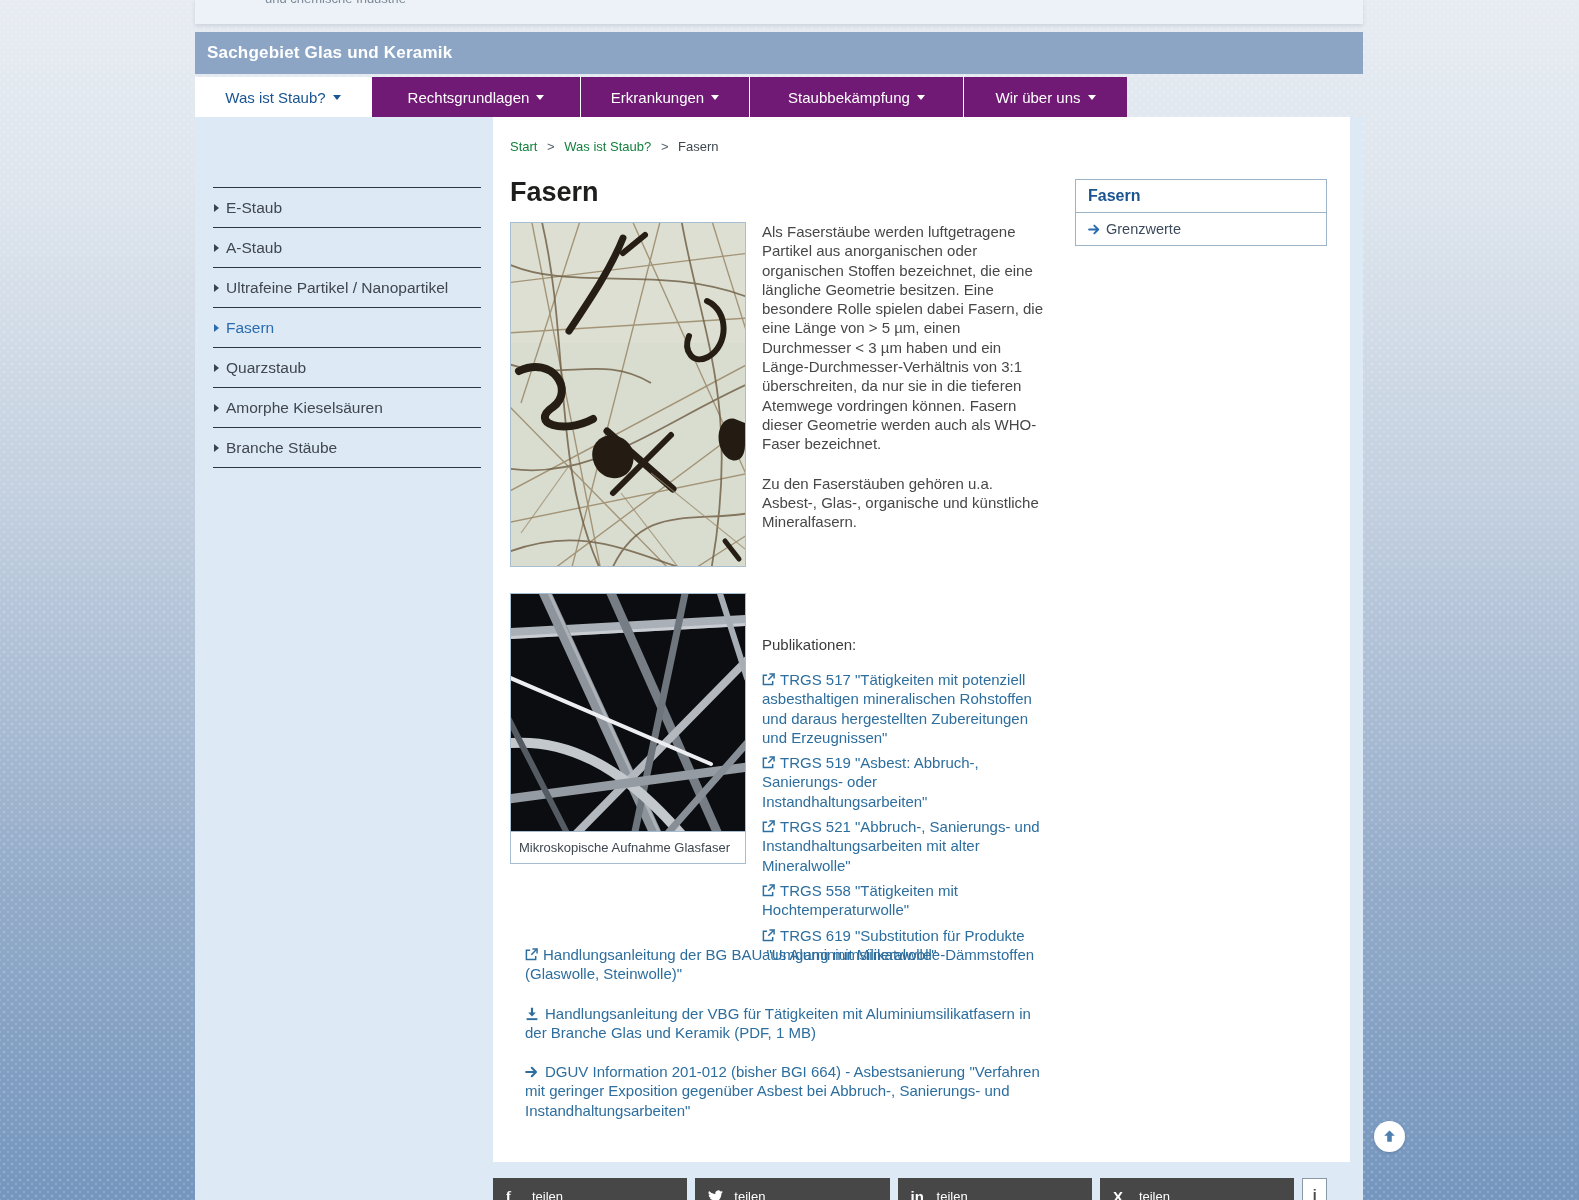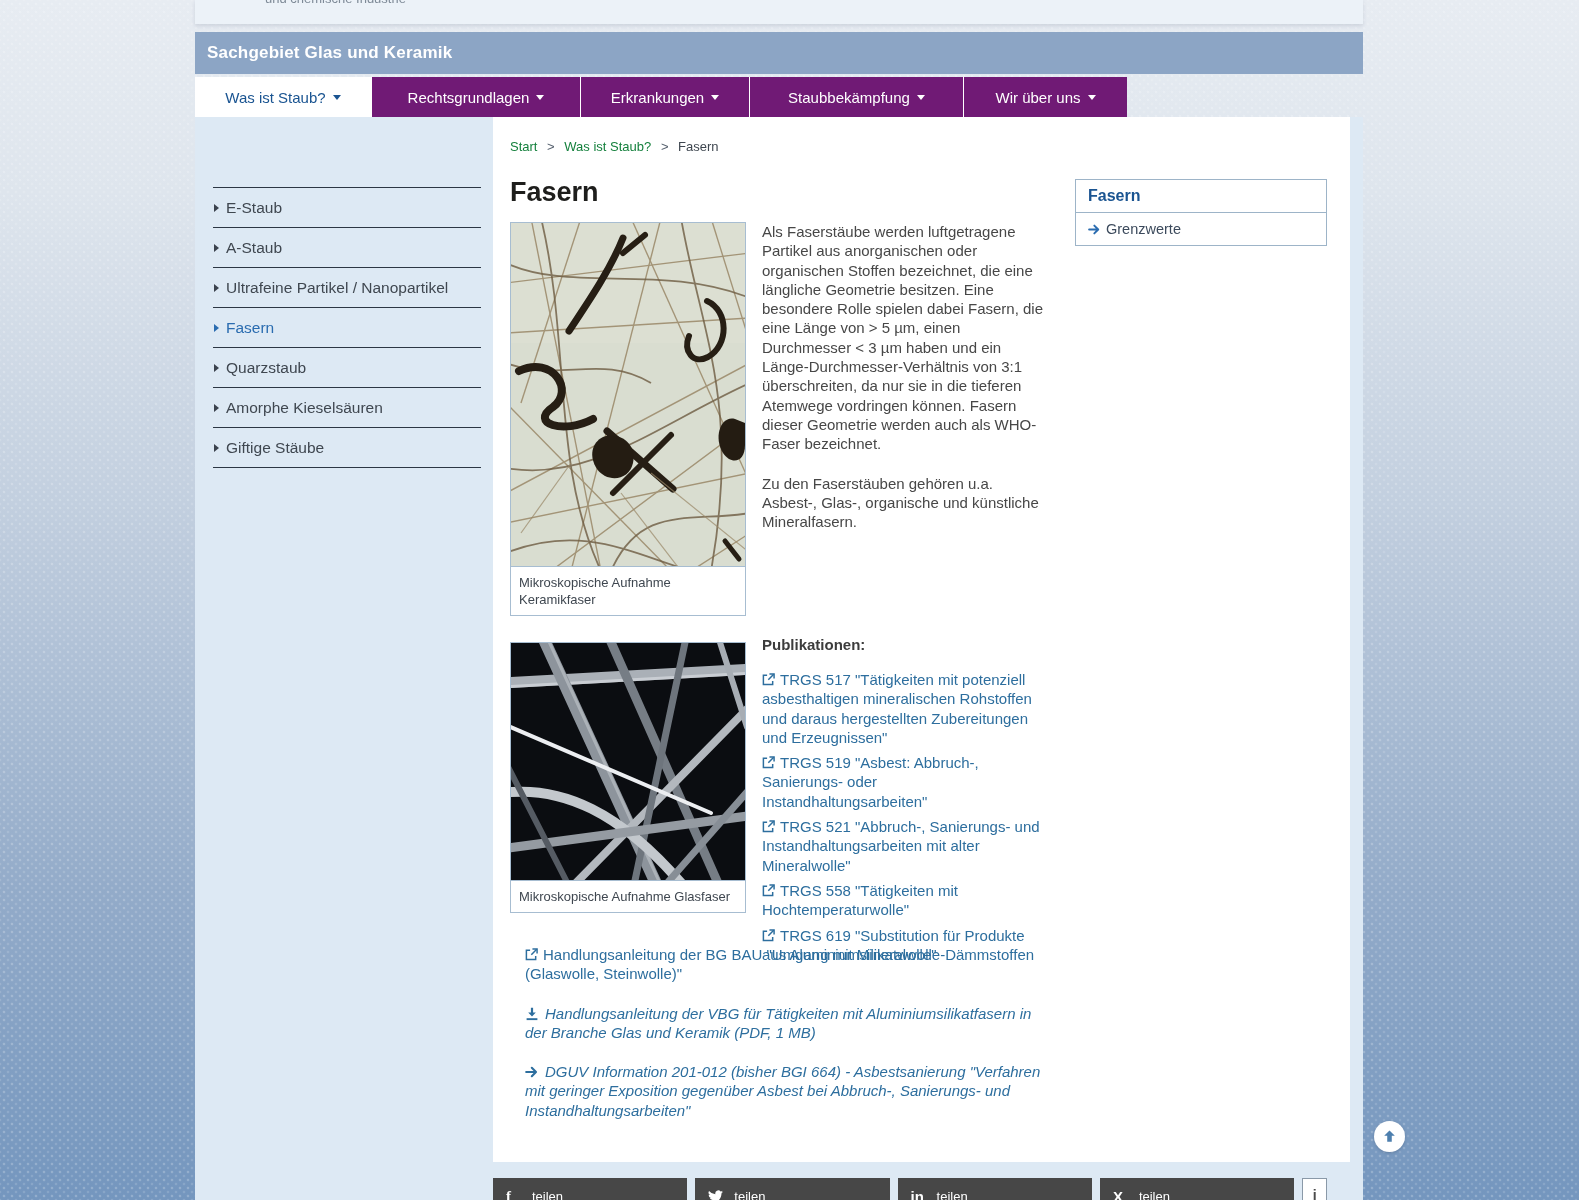--- a/index.html
+++ b/index.html
@@ -67,30 +67,30 @@
   .imgframe { border:1px solid #a7bdd1; line-height:0; background:#fff; }
   figcaption { border:1px solid #a7bdd1; border-top:none; background:#fff; padding:7px 8px;
     font-size:13px; line-height:17px; color:#3f4750; }
   .fig2 { margin-top:26px; }
 
   .textcol { position:absolute; left:269px; top:105px; width:283px; font-size:15px;
     line-height:19.3px; color:#474747; }
   .textcol p + p { margin-top:20px; }
 
   .pubs { position:absolute; left:269px; top:519px; width:284px; }
-  .pubs h3 { font-size:15px; font-weight:bold; color:#3c3c3c; margin-bottom:17px; }
+  .pubs h3 { font-size:15px; font-weight:normal; color:#3c3c3c; margin-bottom:17px; }
   .linklist { list-style:none; }
   .linklist li { margin-bottom:6px; }
   a.doclink { color:#2d6e9e; font-size:15px; line-height:19.3px; text-decoration:none; cursor:pointer; }
   .isvg { width:13px; height:13px; vertical-align:-1px; margin-right:5px; }
   .isvg14 { width:14px; height:14px; vertical-align:-2px; margin-right:6px; }
 
   .morelinks { position:absolute; left:32px; top:828px; width:522px; }
   .morelinks .ml { display:block; margin-bottom:20px; }
-  .morelinks .ml + .ml { margin-top:16px;font-style:italic; }
+  .morelinks .ml + .ml { margin-top:16px; }
   .ml-vbg { margin-top:38px; }
 
   
   .infobox { position:absolute; left:582px; top:62px; width:252px; border:1px solid #9db4c8; background:#fff; }
   .infobox .ib-title { padding:7px 12px; font-size:16px; font-weight:bold; color:#1a5491;
     border-bottom:1px solid #9db4c8; }
   .infobox .ib-link { padding:8px 12px; font-size:14.5px; color:#3c4a5c; text-decoration:none;
     display:flex; align-items:center; cursor:pointer; }
   .infobox .ib-link .isvg { color:#2a6cb0; }
 
@@ -170,21 +170,21 @@
         <li>
             <span class="tri"></span>
             <span>Quarzstaub</span>
           </li>
         <li>
             <span class="tri"></span>
             <span>Amorphe Kieselsäuren</span>
           </li>
         <li>
             <span class="tri"></span>
-            <span>Giftige Stäube</span>
+            <span>Branche Stäube</span>
           </li>
       </ul>
     </aside>
 
     <div class="panel">
 
       <div class="breadcrumb">
         <a>Start</a>
         <span class="sep">&gt;</span>
         <a>Was ist Staub?</a>
@@ -234,21 +234,20 @@
               </g>
               <path d="M92 214 C110 208 126 222 122 240 C118 258 96 260 86 246 C78 234 80 220 92 214 Z" fill="#241c12"></path>
               <path d="M224 196 C210 192 202 214 212 230 C220 242 234 240 234 222 L234 200 Z" fill="#241c12"></path>
               <g stroke="#9a8868" stroke-width="1.2" fill="none" opacity="0.7">
                 <path d="M60 240 L10 310"></path>
                   <path d="M110 270 L170 348"></path>
                   <path d="M140 250 L239 330"></path>
               </g>
             </svg>
           </div>
-          <figcaption>Mikroskopische Aufnahme Keramikfaser</figcaption>
         </figure>
 
         <figure class="fig2">
           <div class="imgframe">
             <svg width="234" height="237" viewBox="0 0 234 237" xmlns="http://www.w3.org/2000/svg">
               <rect width="234" height="237" fill="#0b0d11"></rect>
               <g stroke-linecap="round" fill="none">
                 <path d="M-10 40 L244 26" stroke="#aab0b7" stroke-width="11"></path>
                 <path d="M-10 44 L244 30" stroke="#d6dade" stroke-width="3" opacity="0.7"></path>
                 <path d="M30 -10 L148 247" stroke="#8d949c" stroke-width="12"></path>

